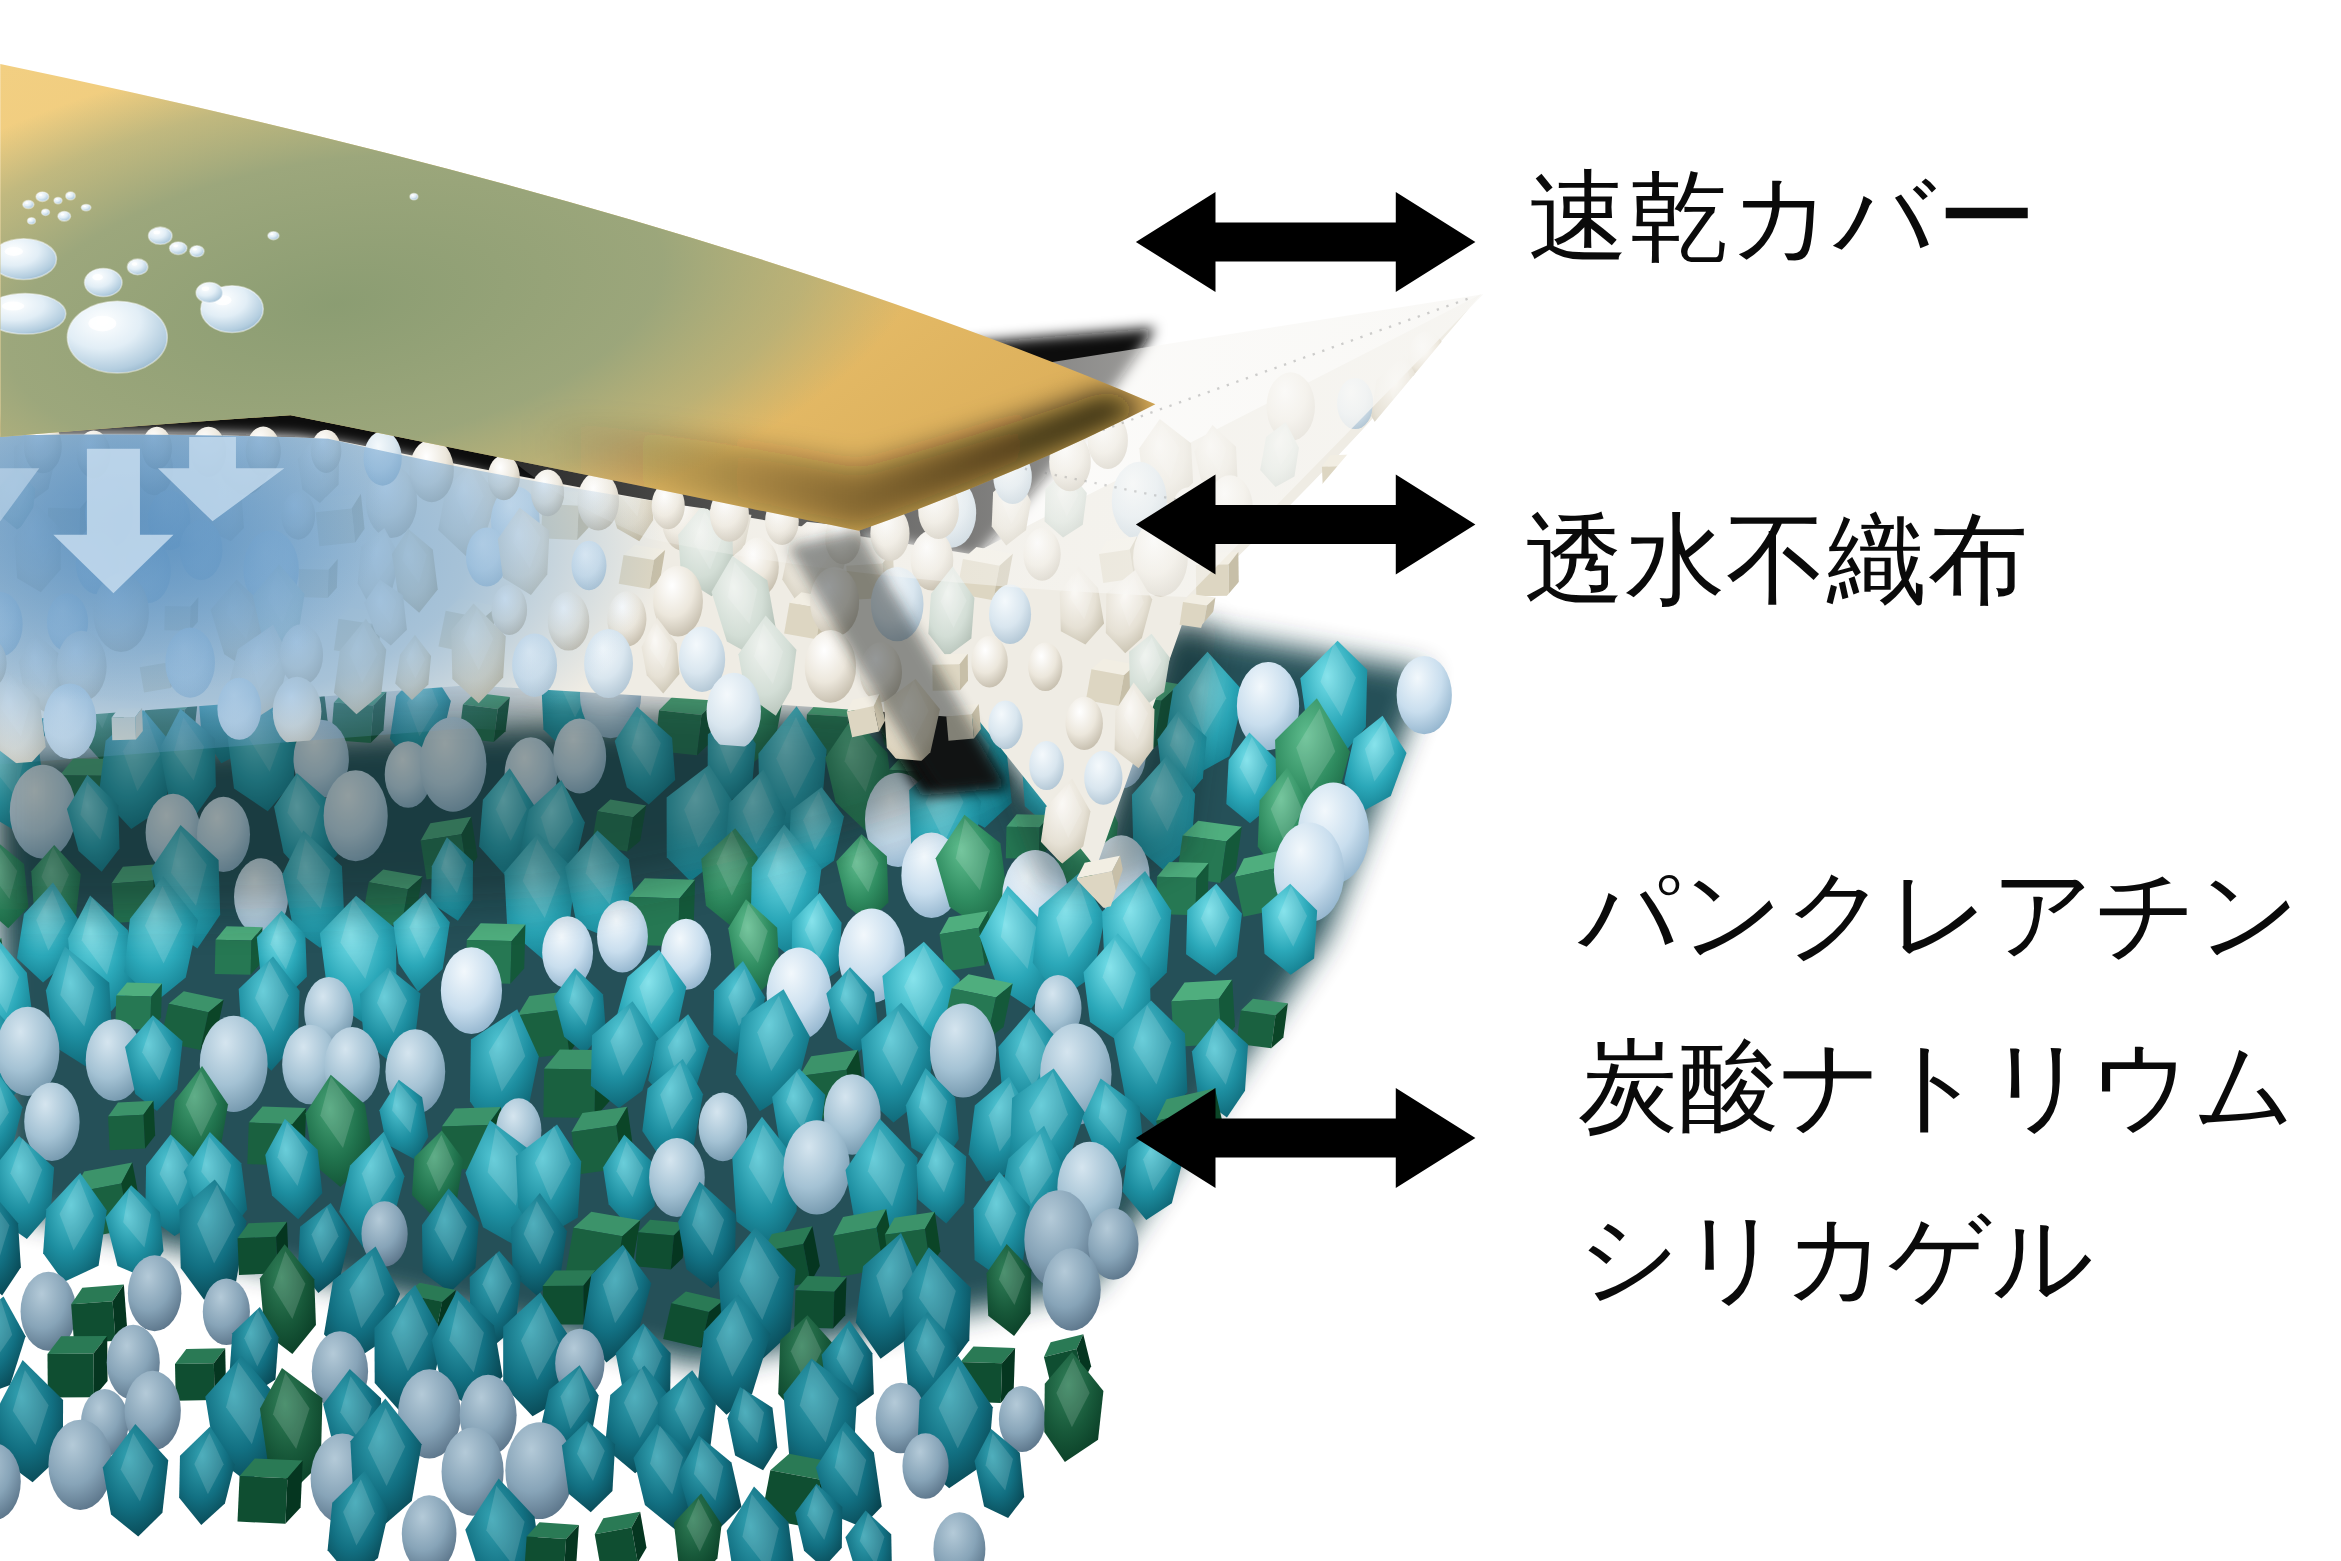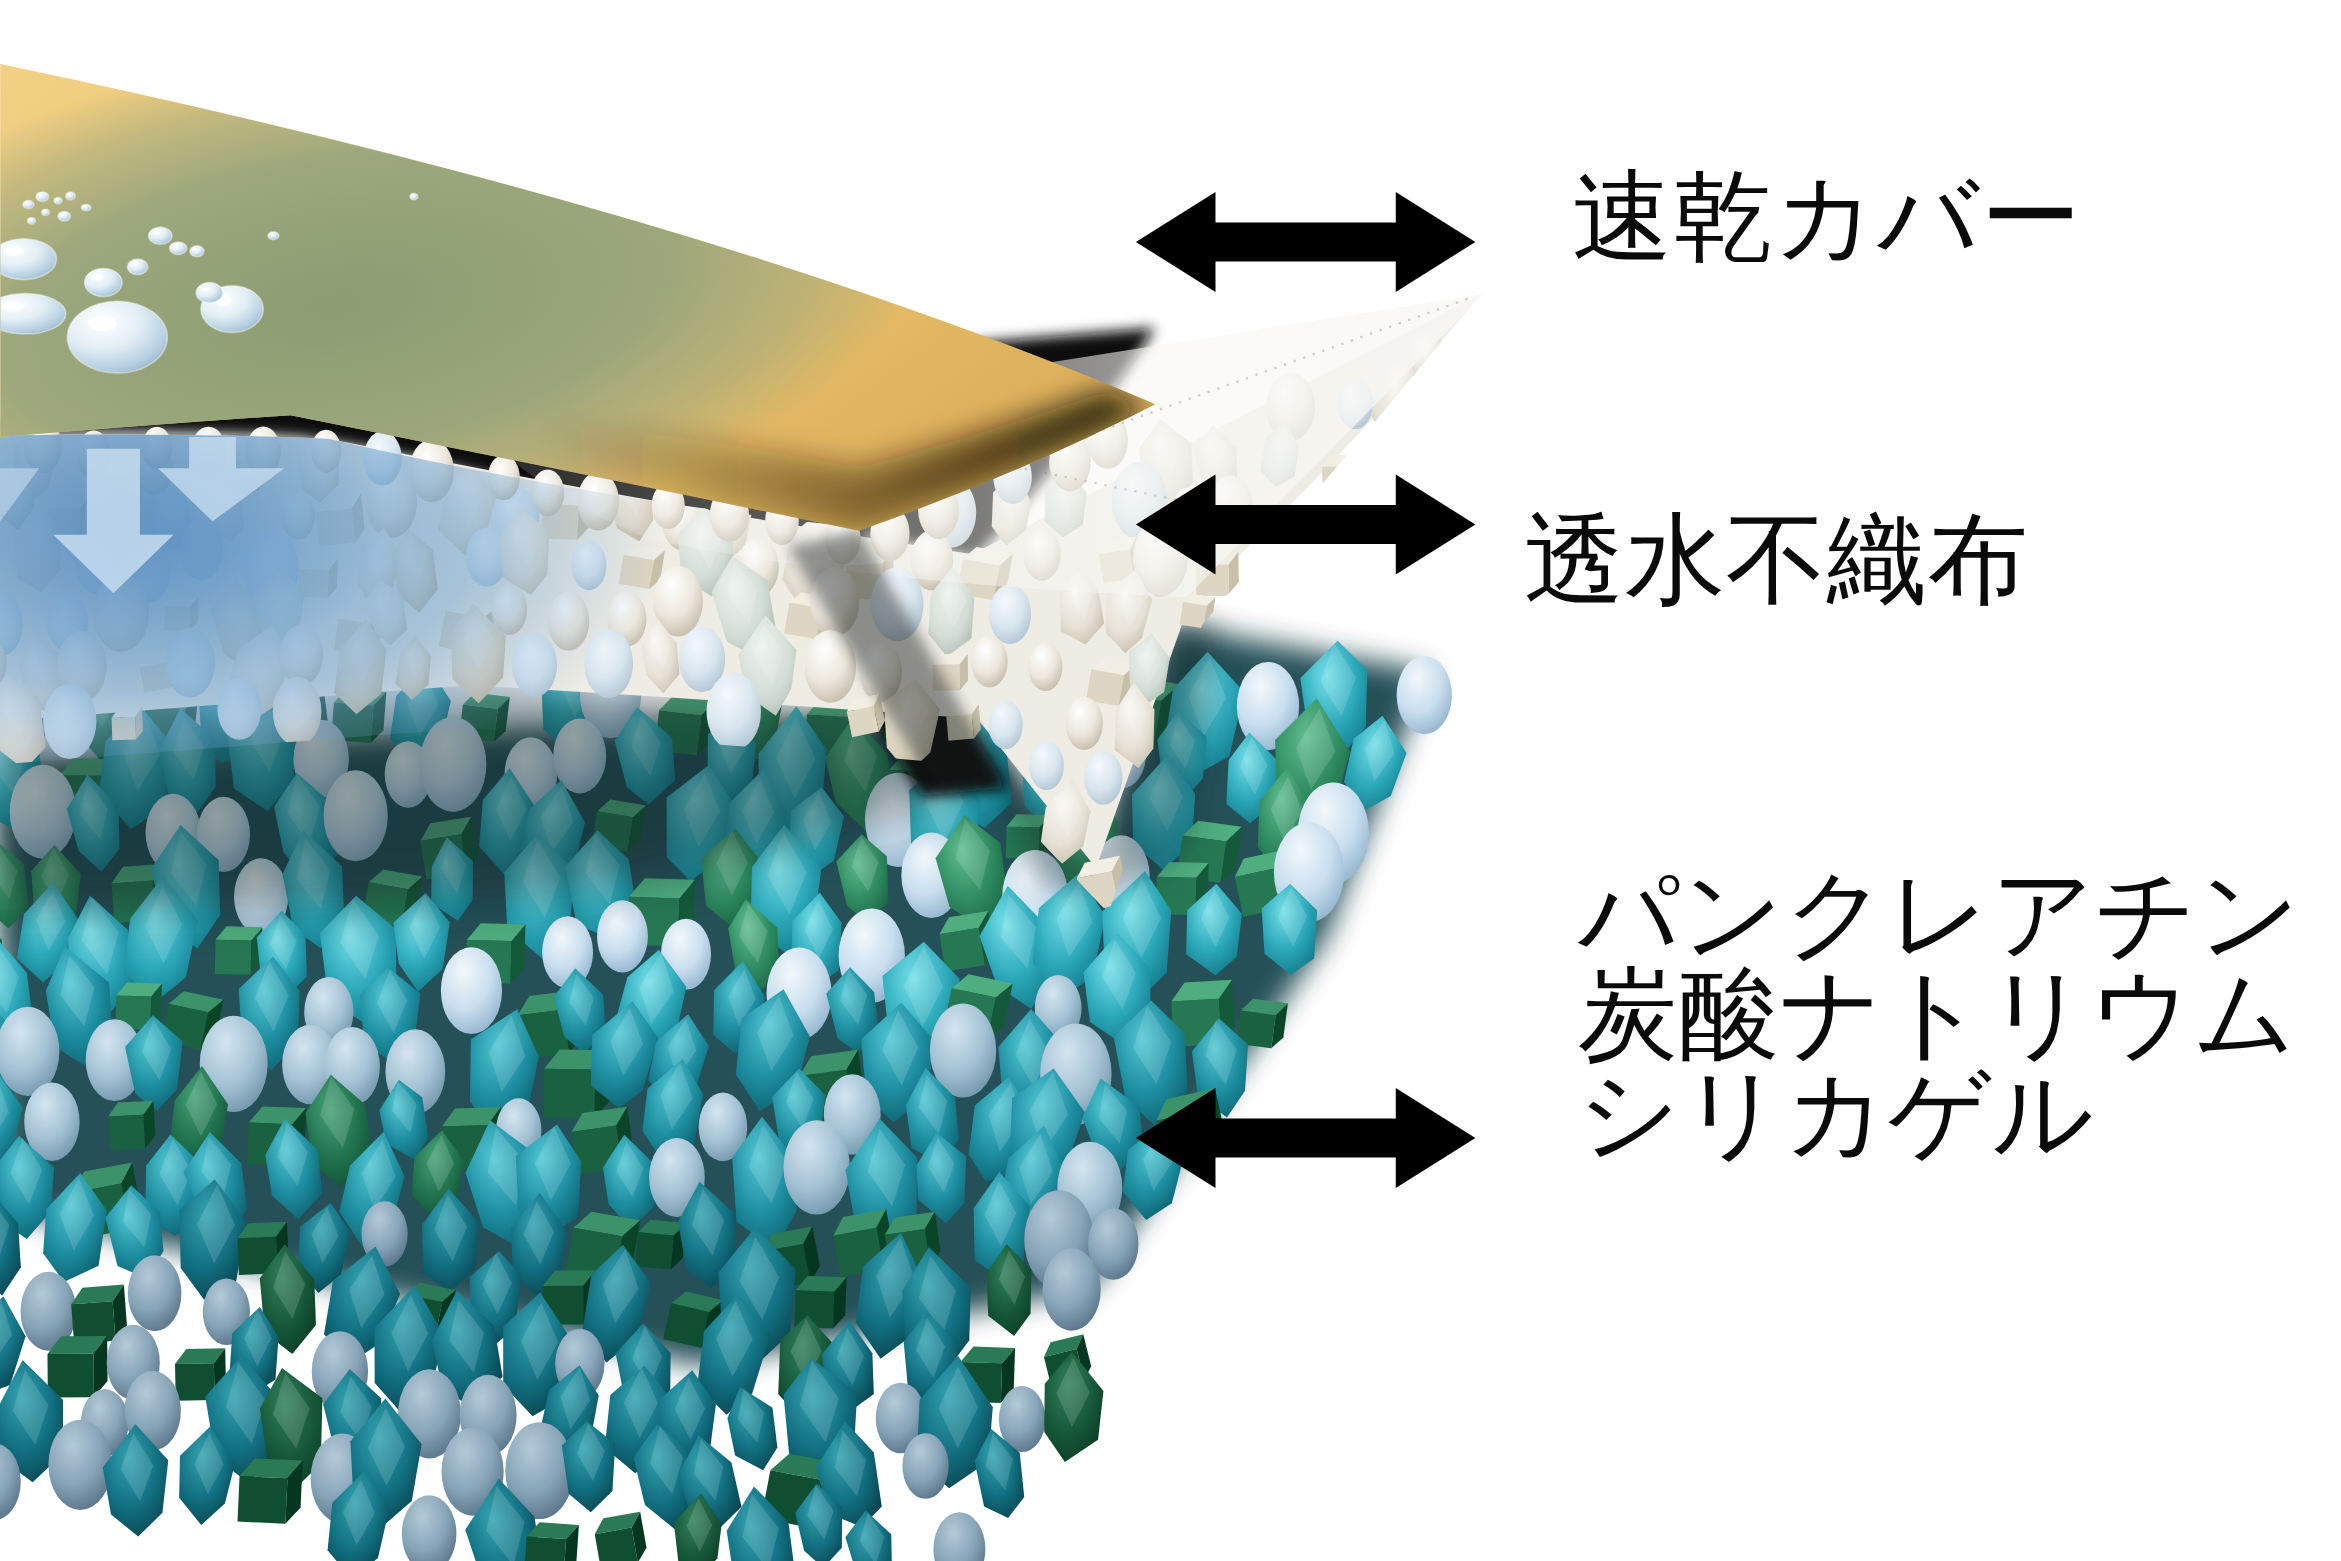--- a/index.html
+++ b/index.html
@@ -1,22 +1,22 @@
 <!DOCTYPE html>
 <html style="font-size:12.5px"><head>
 <meta charset="utf-8">
 <style>
   html,body{margin:0;padding:0;background:#ffffff;}
   body{width:2342px;height:1561px;overflow:hidden;font-family:"Liberation Sans",sans-serif;}
   .stage{position:relative;width:2342px;height:1561px;background:#ffffff;}
   #illust{position:absolute;left:0;top:0;}
   .callout{position:absolute;color:#0a0a0a;font-size:100px;line-height:100px;letter-spacing:0.01em;white-space:nowrap;}
-  .callout-1{left:1572px;top:166px;}
+  .callout-1{left:1528px;top:166px;}
   .callout-2{left:1524px;top:475px;margin-top:34px;}
-  .callout-3{left:1578px;top:863px;display:flex;flex-direction:column;}
+  .callout-3{left:1578px;top:863px;display:flex;flex-direction:column;gap:72px;}
 </style>
 </head>
 <body>
 
 <div class="stage">
 
   <svg id="illust" width="2342" height="1561" viewBox="0 0 3000 2000" xmlns="http://www.w3.org/2000/svg">
     <defs>
 
       <radialGradient id="sp0" cx="38%" cy="28%" r="80%">

